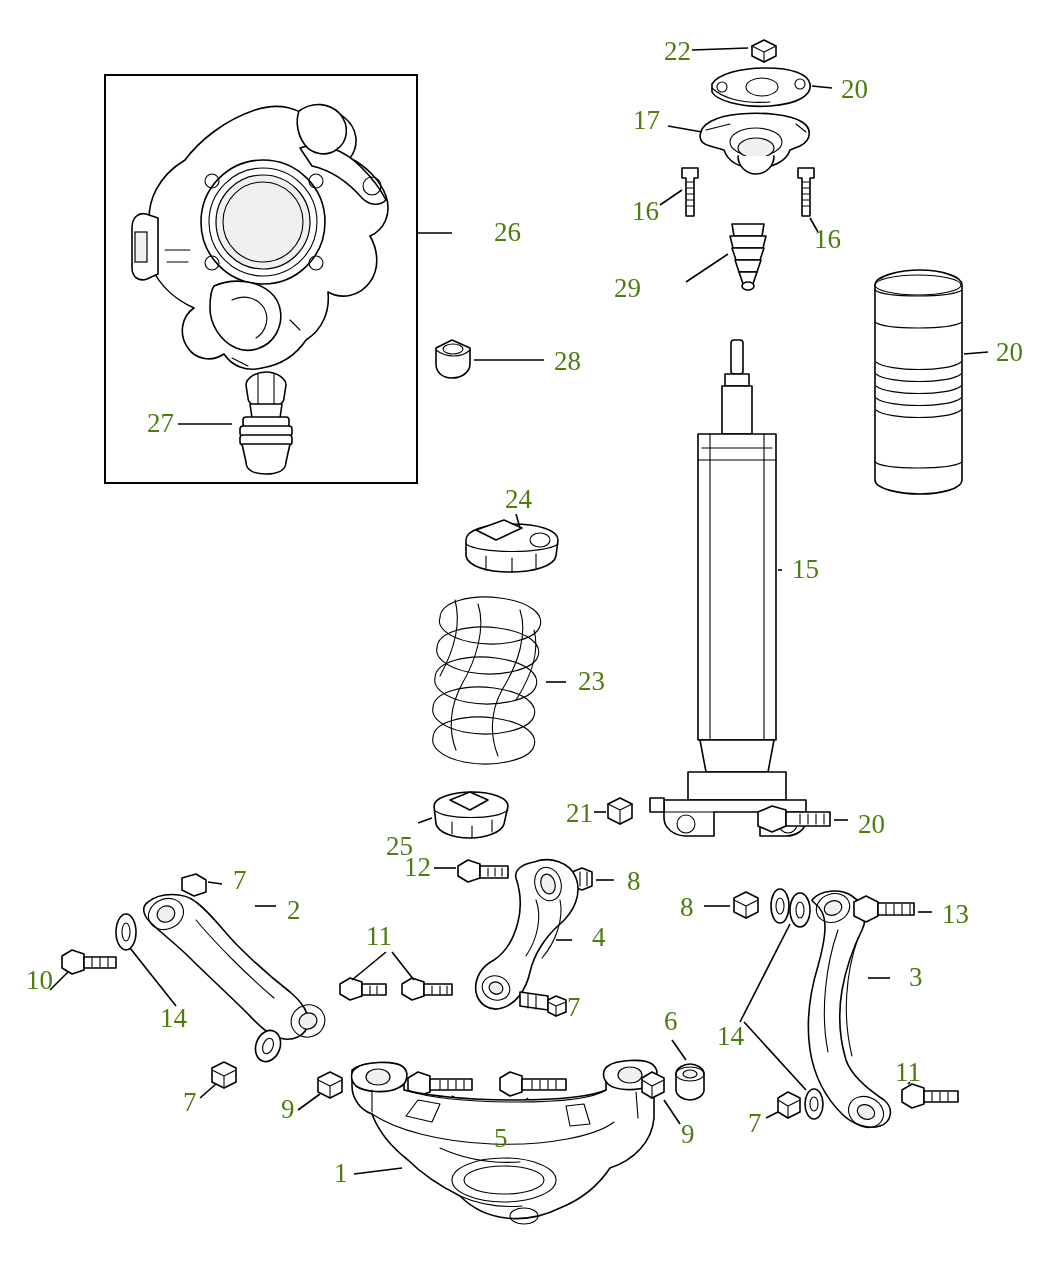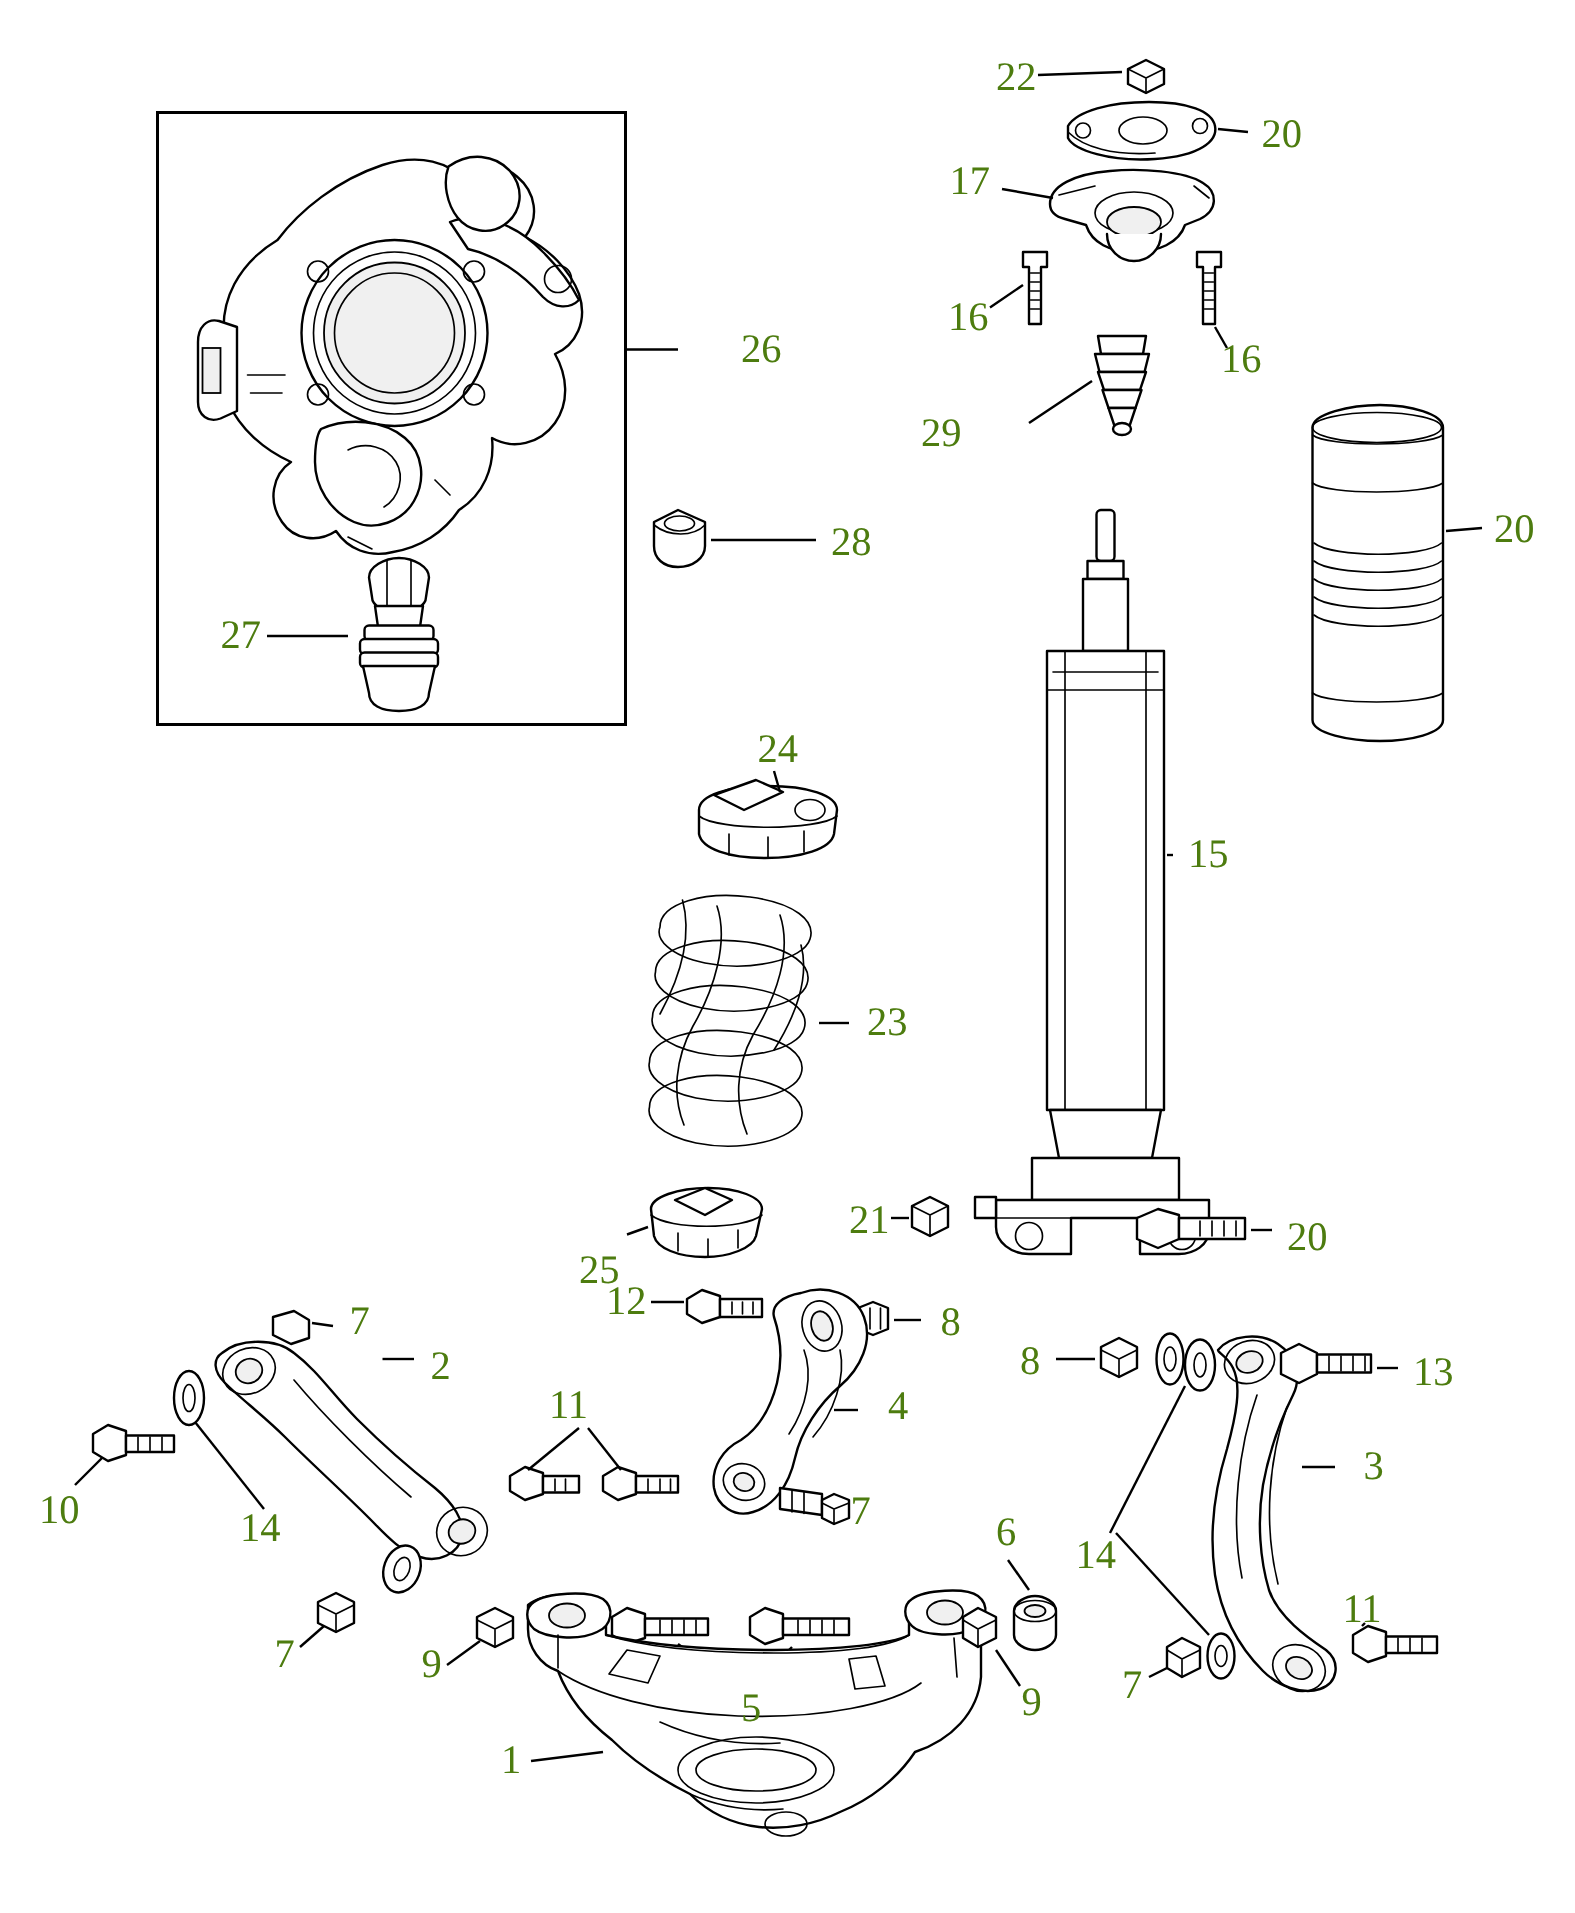--- a/index.html
+++ b/index.html
@@ -472,21 +472,21 @@
   <div class="callout" style="left:494px; top:1125px;">5</div>
   <div class="callout" style="left:664px; top:1008px;">6</div>
   <div class="callout" style="left:233px; top:867px;">7</div>
   <div class="callout" style="left:183px; top:1089px;">7</div>
   <div class="callout" style="left:567px; top:994px;">7</div>
   <div class="callout" style="left:748px; top:1110px;">7</div>
   <div class="callout" style="left:627px; top:868px;">8</div>
   <div class="callout" style="left:680px; top:894px;">8</div>
   <div class="callout" style="left:281px; top:1096px;">9</div>
   <div class="callout" style="left:681px; top:1121px;">9</div>
-  <div class="callout" style="left:26px;  top:993px;">10</div>
+  <div class="callout" style="left:26px;  top:967px;">10</div>
   <div class="callout" style="left:366px; top:923px;">11</div>
   <div class="callout" style="left:895px; top:1059px;">11</div>
   <div class="callout" style="left:404px; top:854px;text-align:right;">12</div>
   <div class="callout" style="left:942px; top:901px;">13</div>
   <div class="callout" style="left:160px; top:1005px;">14</div>
   <div class="callout" style="left:717px; top:1023px;">14</div>
   <div class="callout" style="left:792px; top:556px;">15</div>
   <div class="callout" style="left:632px; top:198px;">16</div>
   <div class="callout" style="left:814px; top:226px;">16</div>
   <div class="callout" style="left:633px; top:107px;">17</div>

